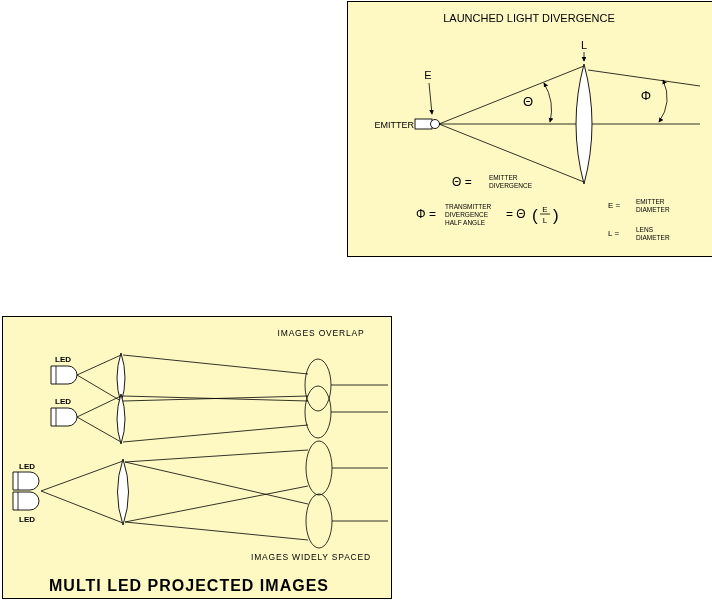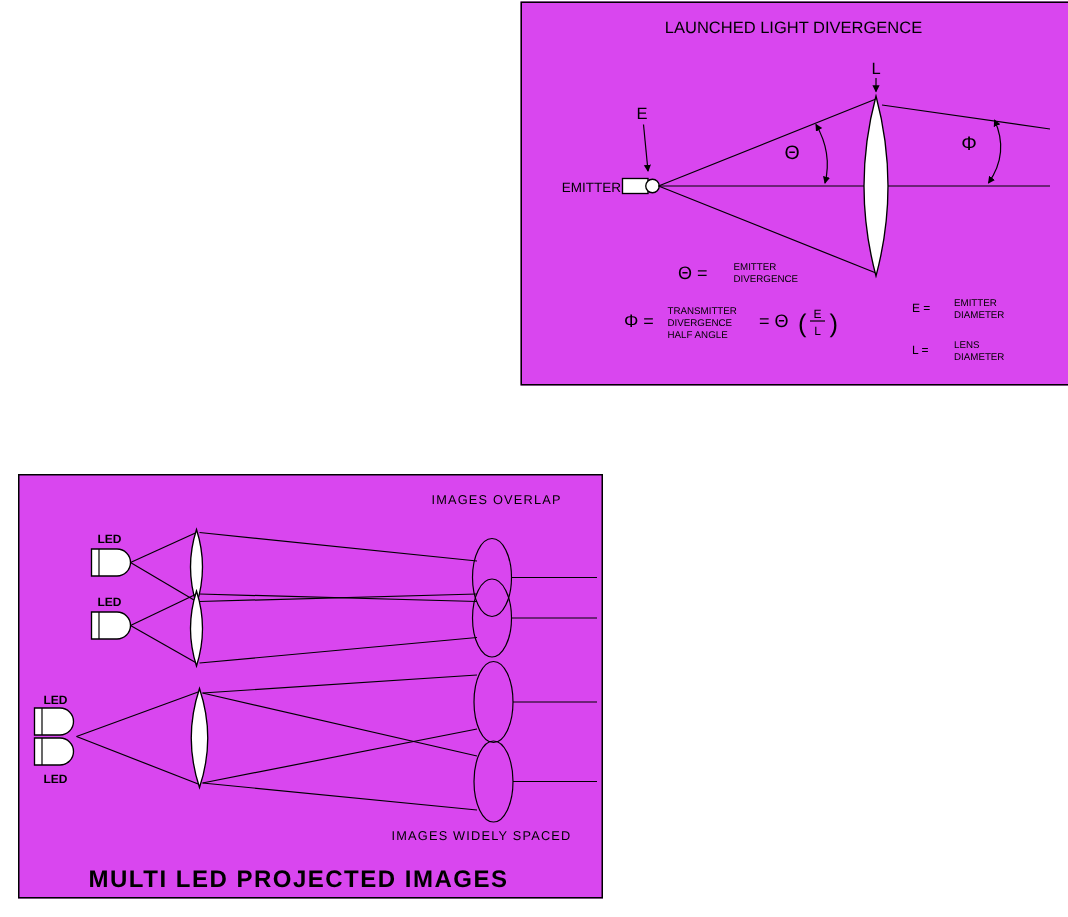--- a/index.html
+++ b/index.html
@@ -11,24 +11,24 @@
     position: relative;
     width: 712px;
     height: 611px;
     background: #ffffff;
     font-family: "Liberation Sans", sans-serif;
     overflow: hidden;
   }
   .panel {
     position: absolute;
     border: 1px solid #000;
-    background: #d946ef;
+    background: #fef9c3;
   }
   #launched-panel { left: 347px; top: 1px; width: 364px; height: 254px; }
-  #multiled-panel { left: 12px; top: 316px; width: 388px; height: 281px; }
+  #multiled-panel { left: 2px; top: 316px; width: 388px; height: 281px; }
   svg { display: block; }
   svg text { fill: #000; font-family: "Liberation Sans", sans-serif; }
   .thin   { stroke: #000; stroke-width: 0.8; fill: none; }
   .shape  { stroke: #000; stroke-width: 0.9; fill: #fff; }
 </style>
 </head>
 <body>
 
 <div id="canvas">
 

